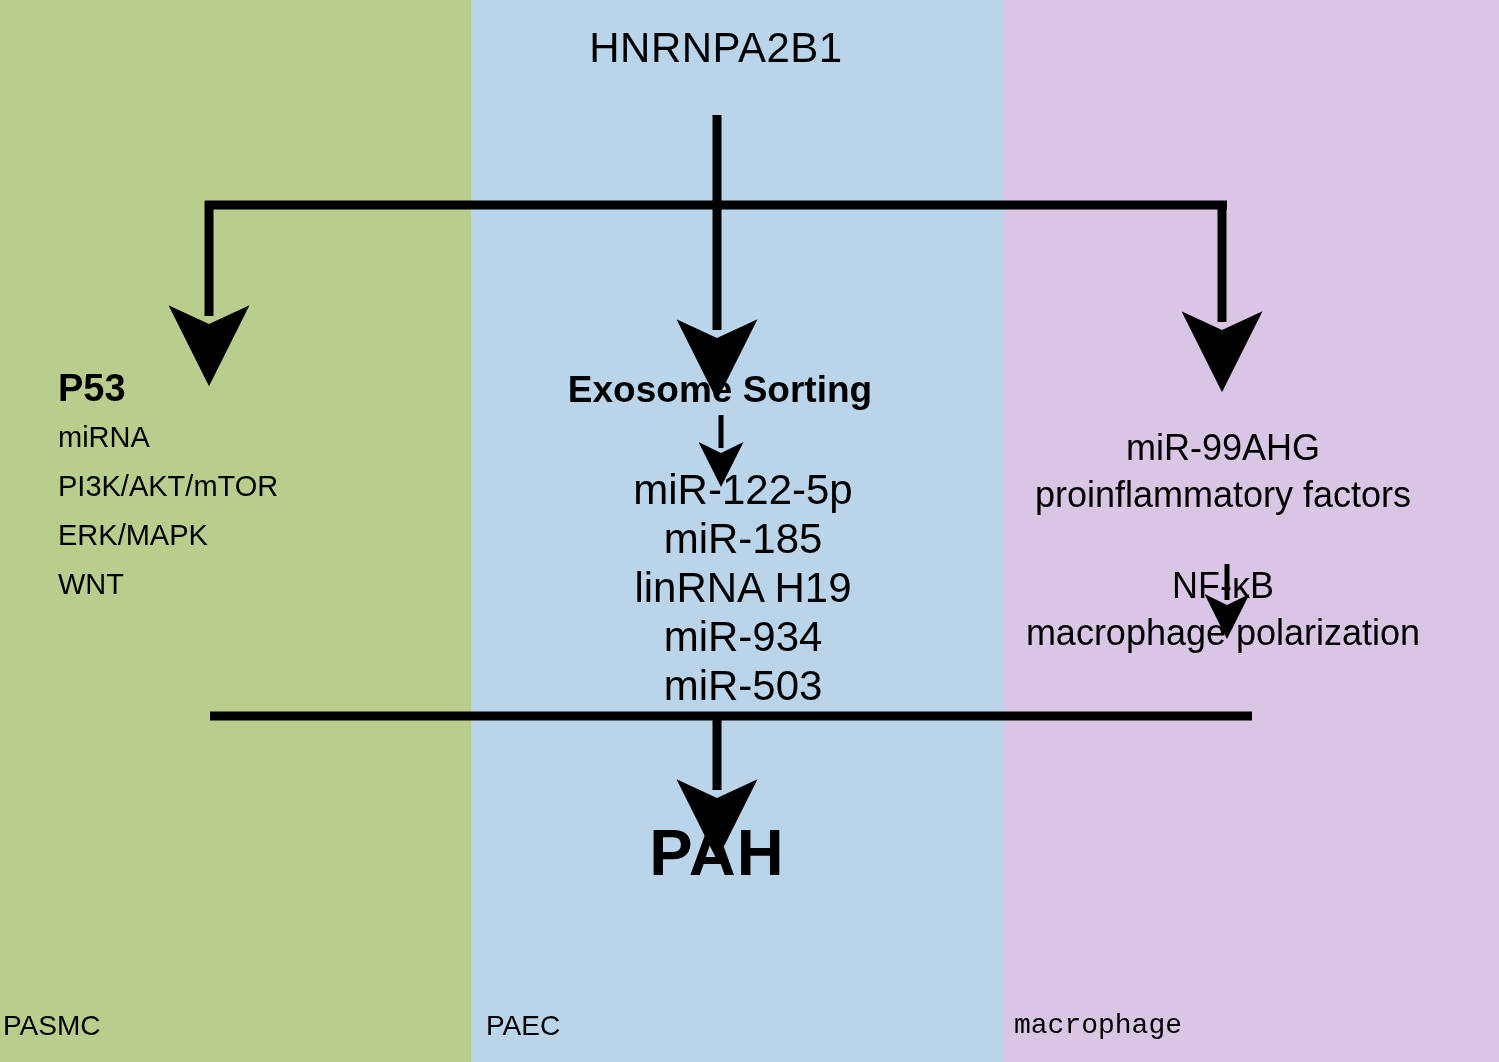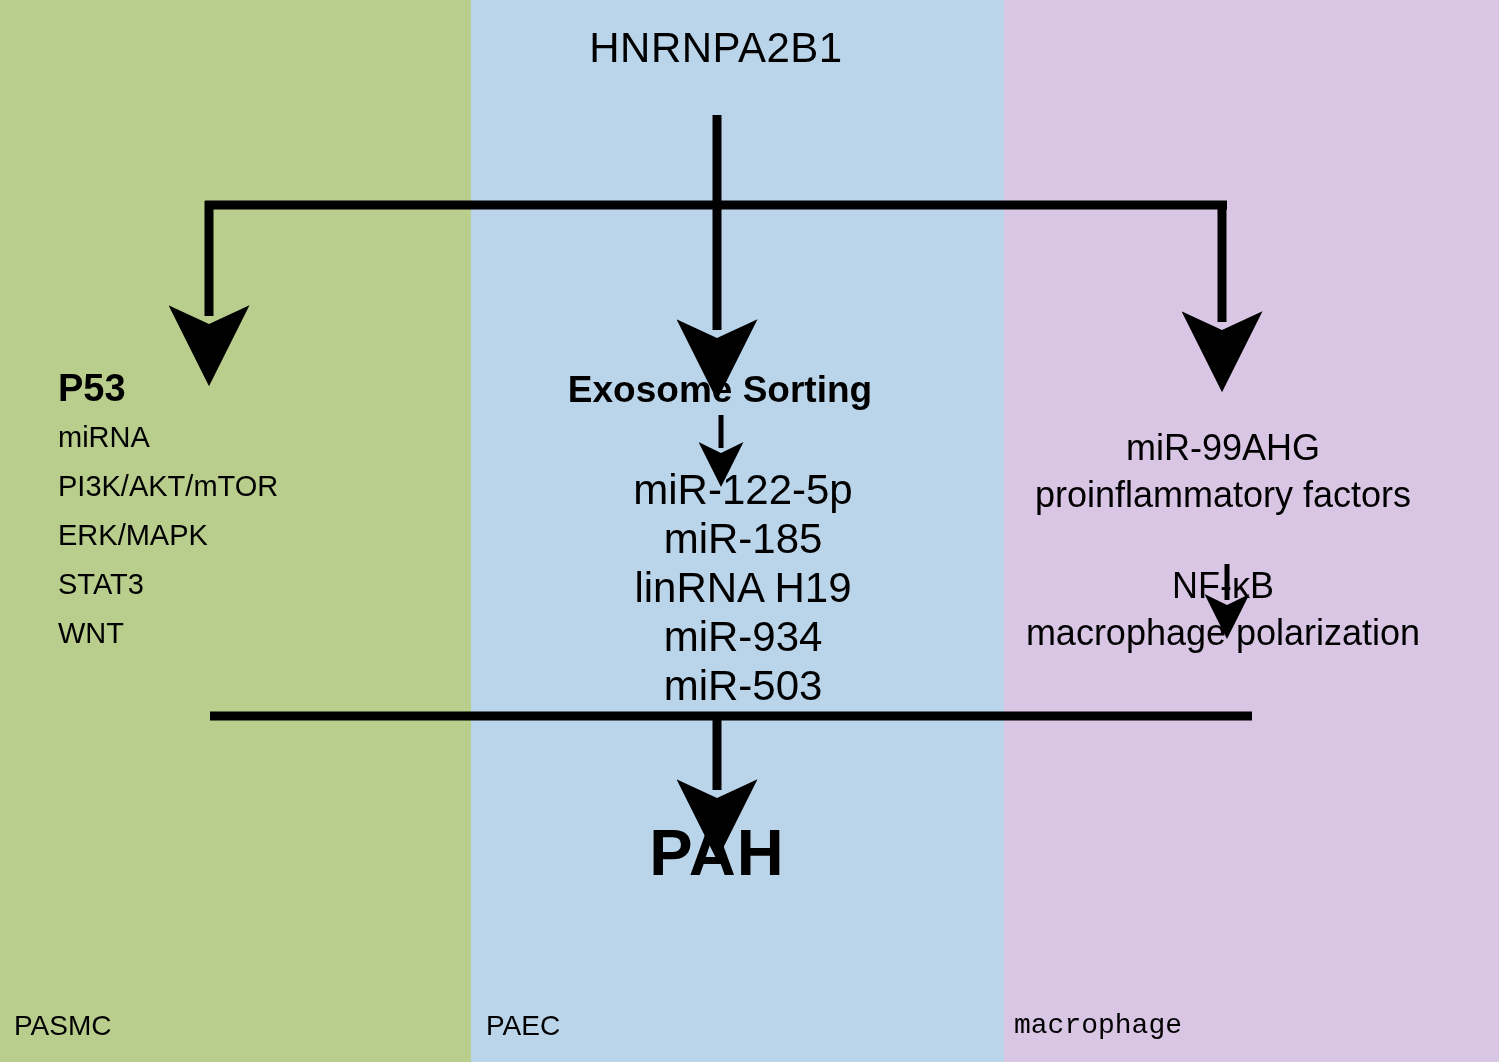--- a/index.html
+++ b/index.html
@@ -89,21 +89,21 @@
   #pah {
     left: 717px;
     top: 820px;
     font-size: 65px;
     font-weight: bold;
     letter-spacing: 1px;
   }
 
   
   .cell-label { font-size: 28px; }
-  #label-pasmc { left: 14px;   top: 1012px; }
+  #label-pasmc { left: 3px;   top: 1012px; }
   #label-paec  { left: 486px;  top: 1012px; }
   #label-macro { left: 1014px; top: 1012px; font-family: Liberation Mono, monospace; }
 
   svg.lines { position: absolute; left: 0; top: 0; }
 </style>
 </head>
 <body>
 
 <div id="figure">
 
@@ -160,21 +160,20 @@
 
   <div class="layer">
 
     <div class="txt center" id="title">HNRNPA2B1</div>
 
     <div class="left-list">
       <div class="row bold">P53</div>
       <div class="row">miRNA</div>
       <div class="row">PI3K/AKT/mTOR</div>
       <div class="row">ERK/MAPK</div>
-      <div class="row">STAT3</div>
       <div class="row">WNT</div>
     </div>
 
     <div class="txt center" id="exosome-heading">Exosome Sorting</div>
 
     <div class="mid-list">
       <div class="row">miR-122-5p</div>
       <div class="row">miR-185</div>
       <div class="row">linRNA H19</div>
       <div class="row">miR-934</div>

